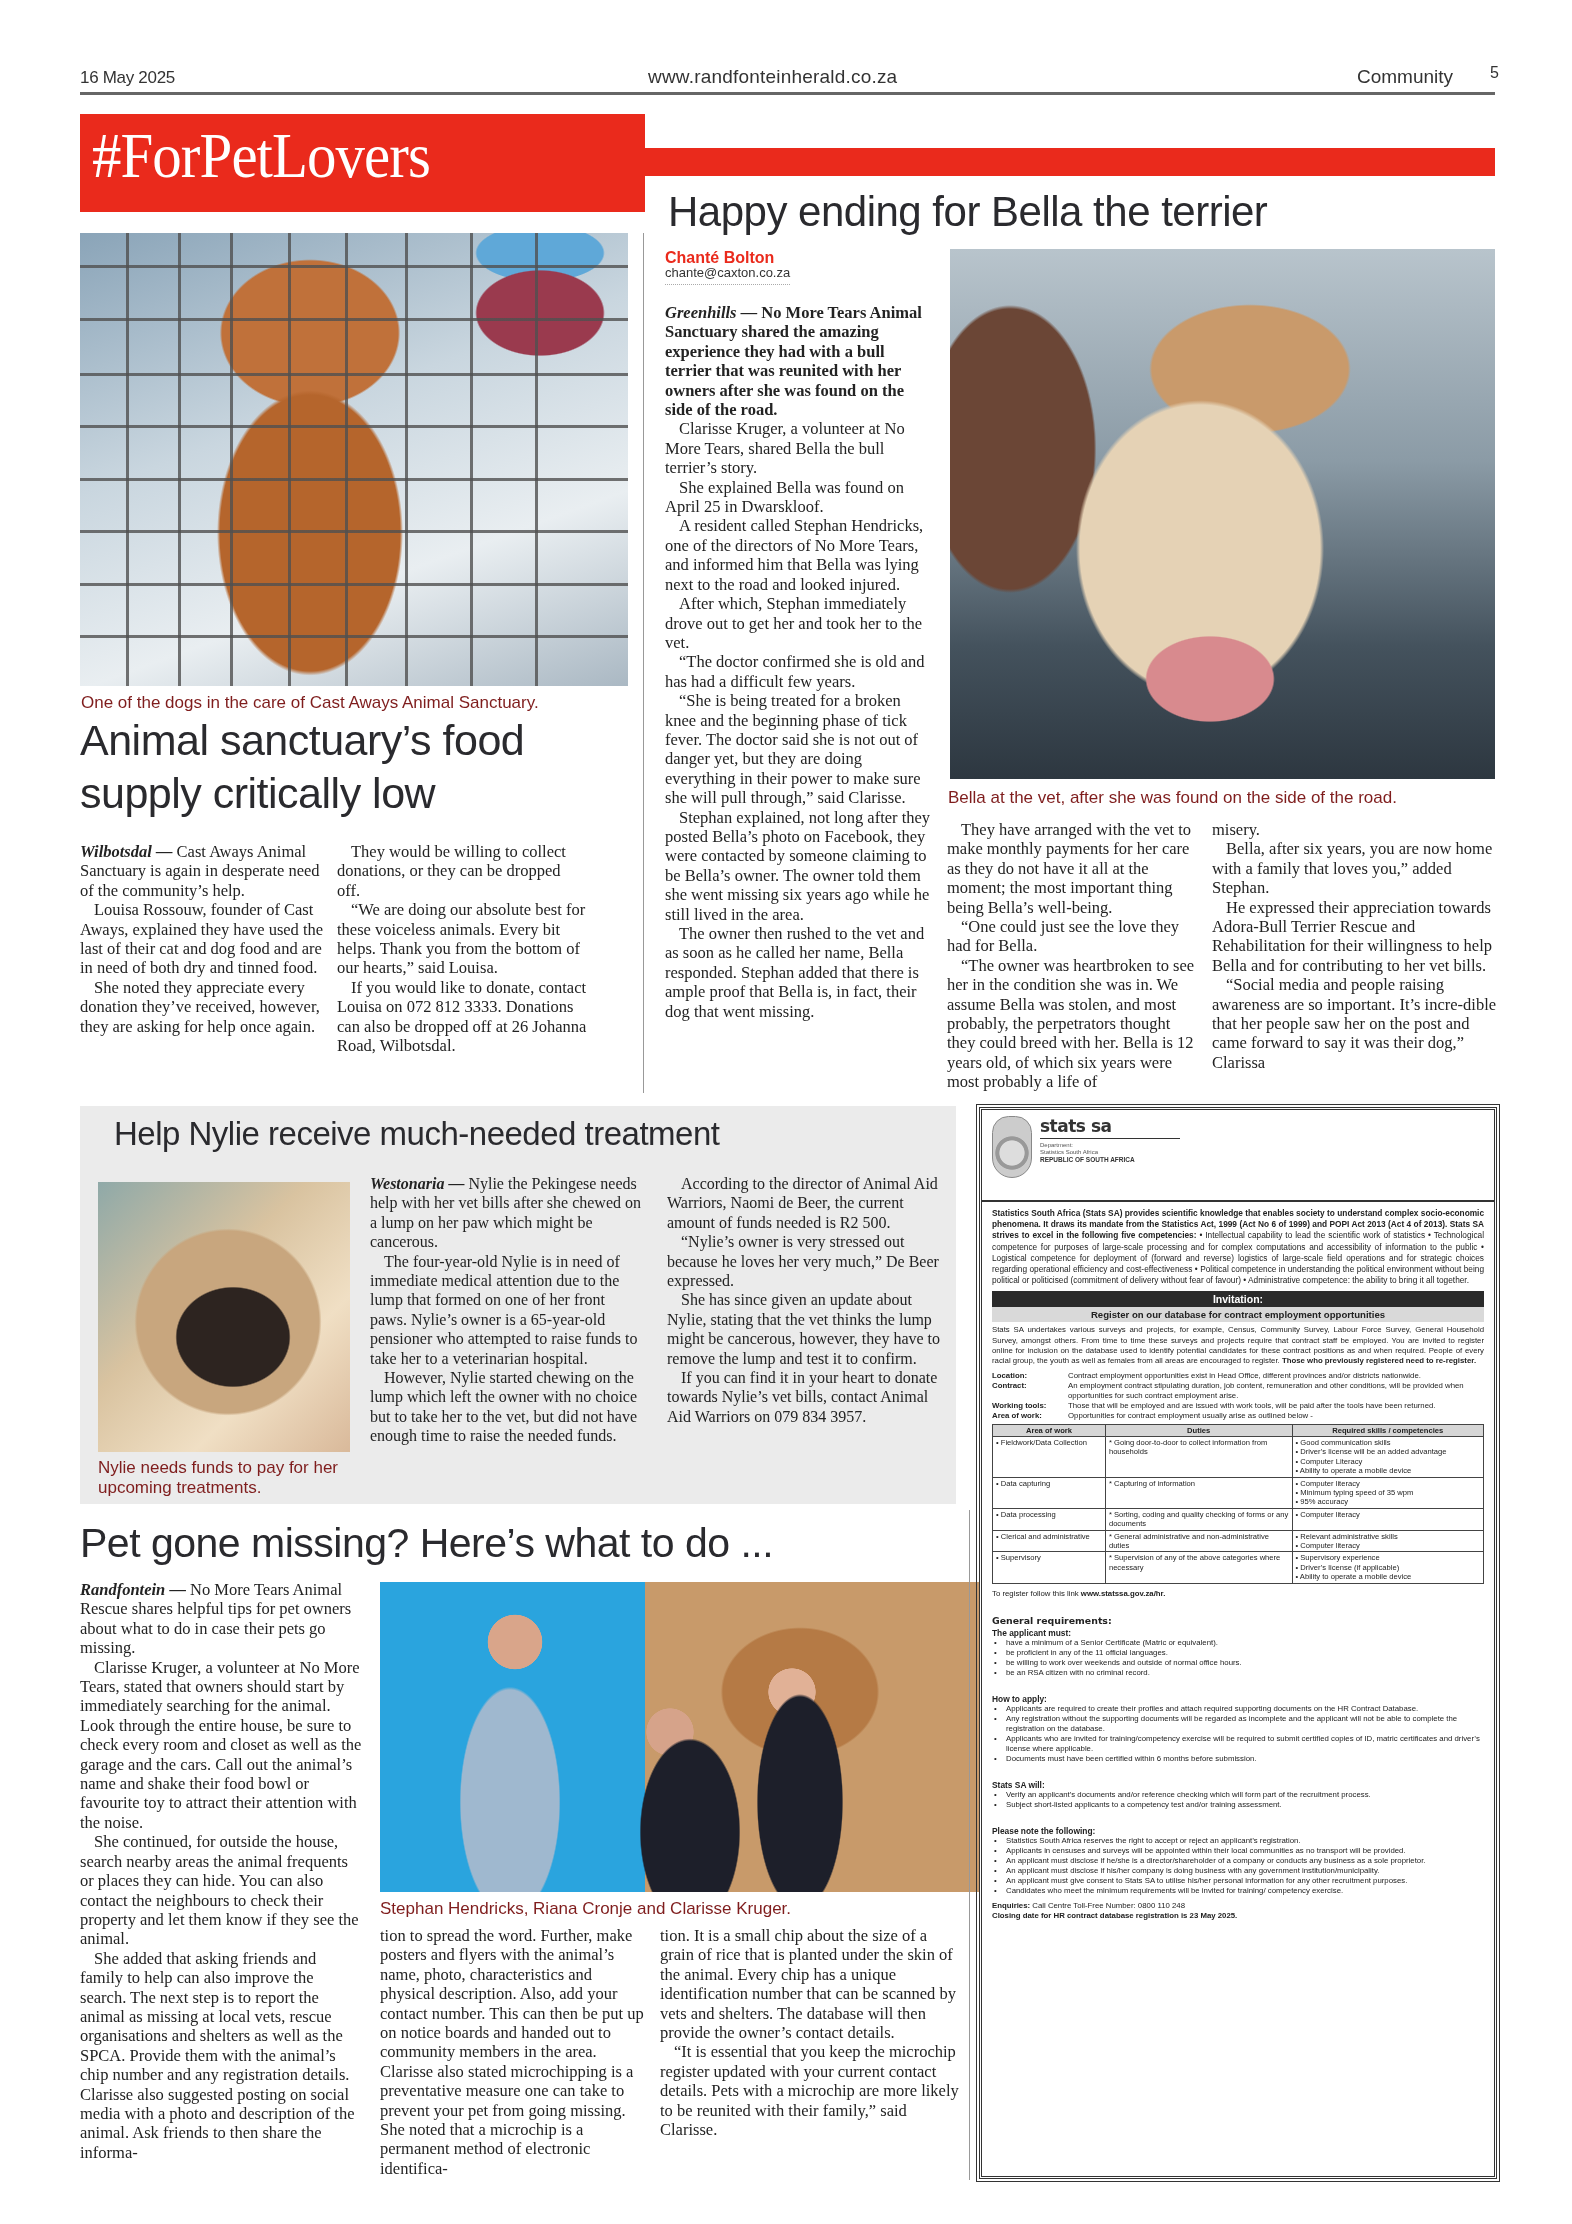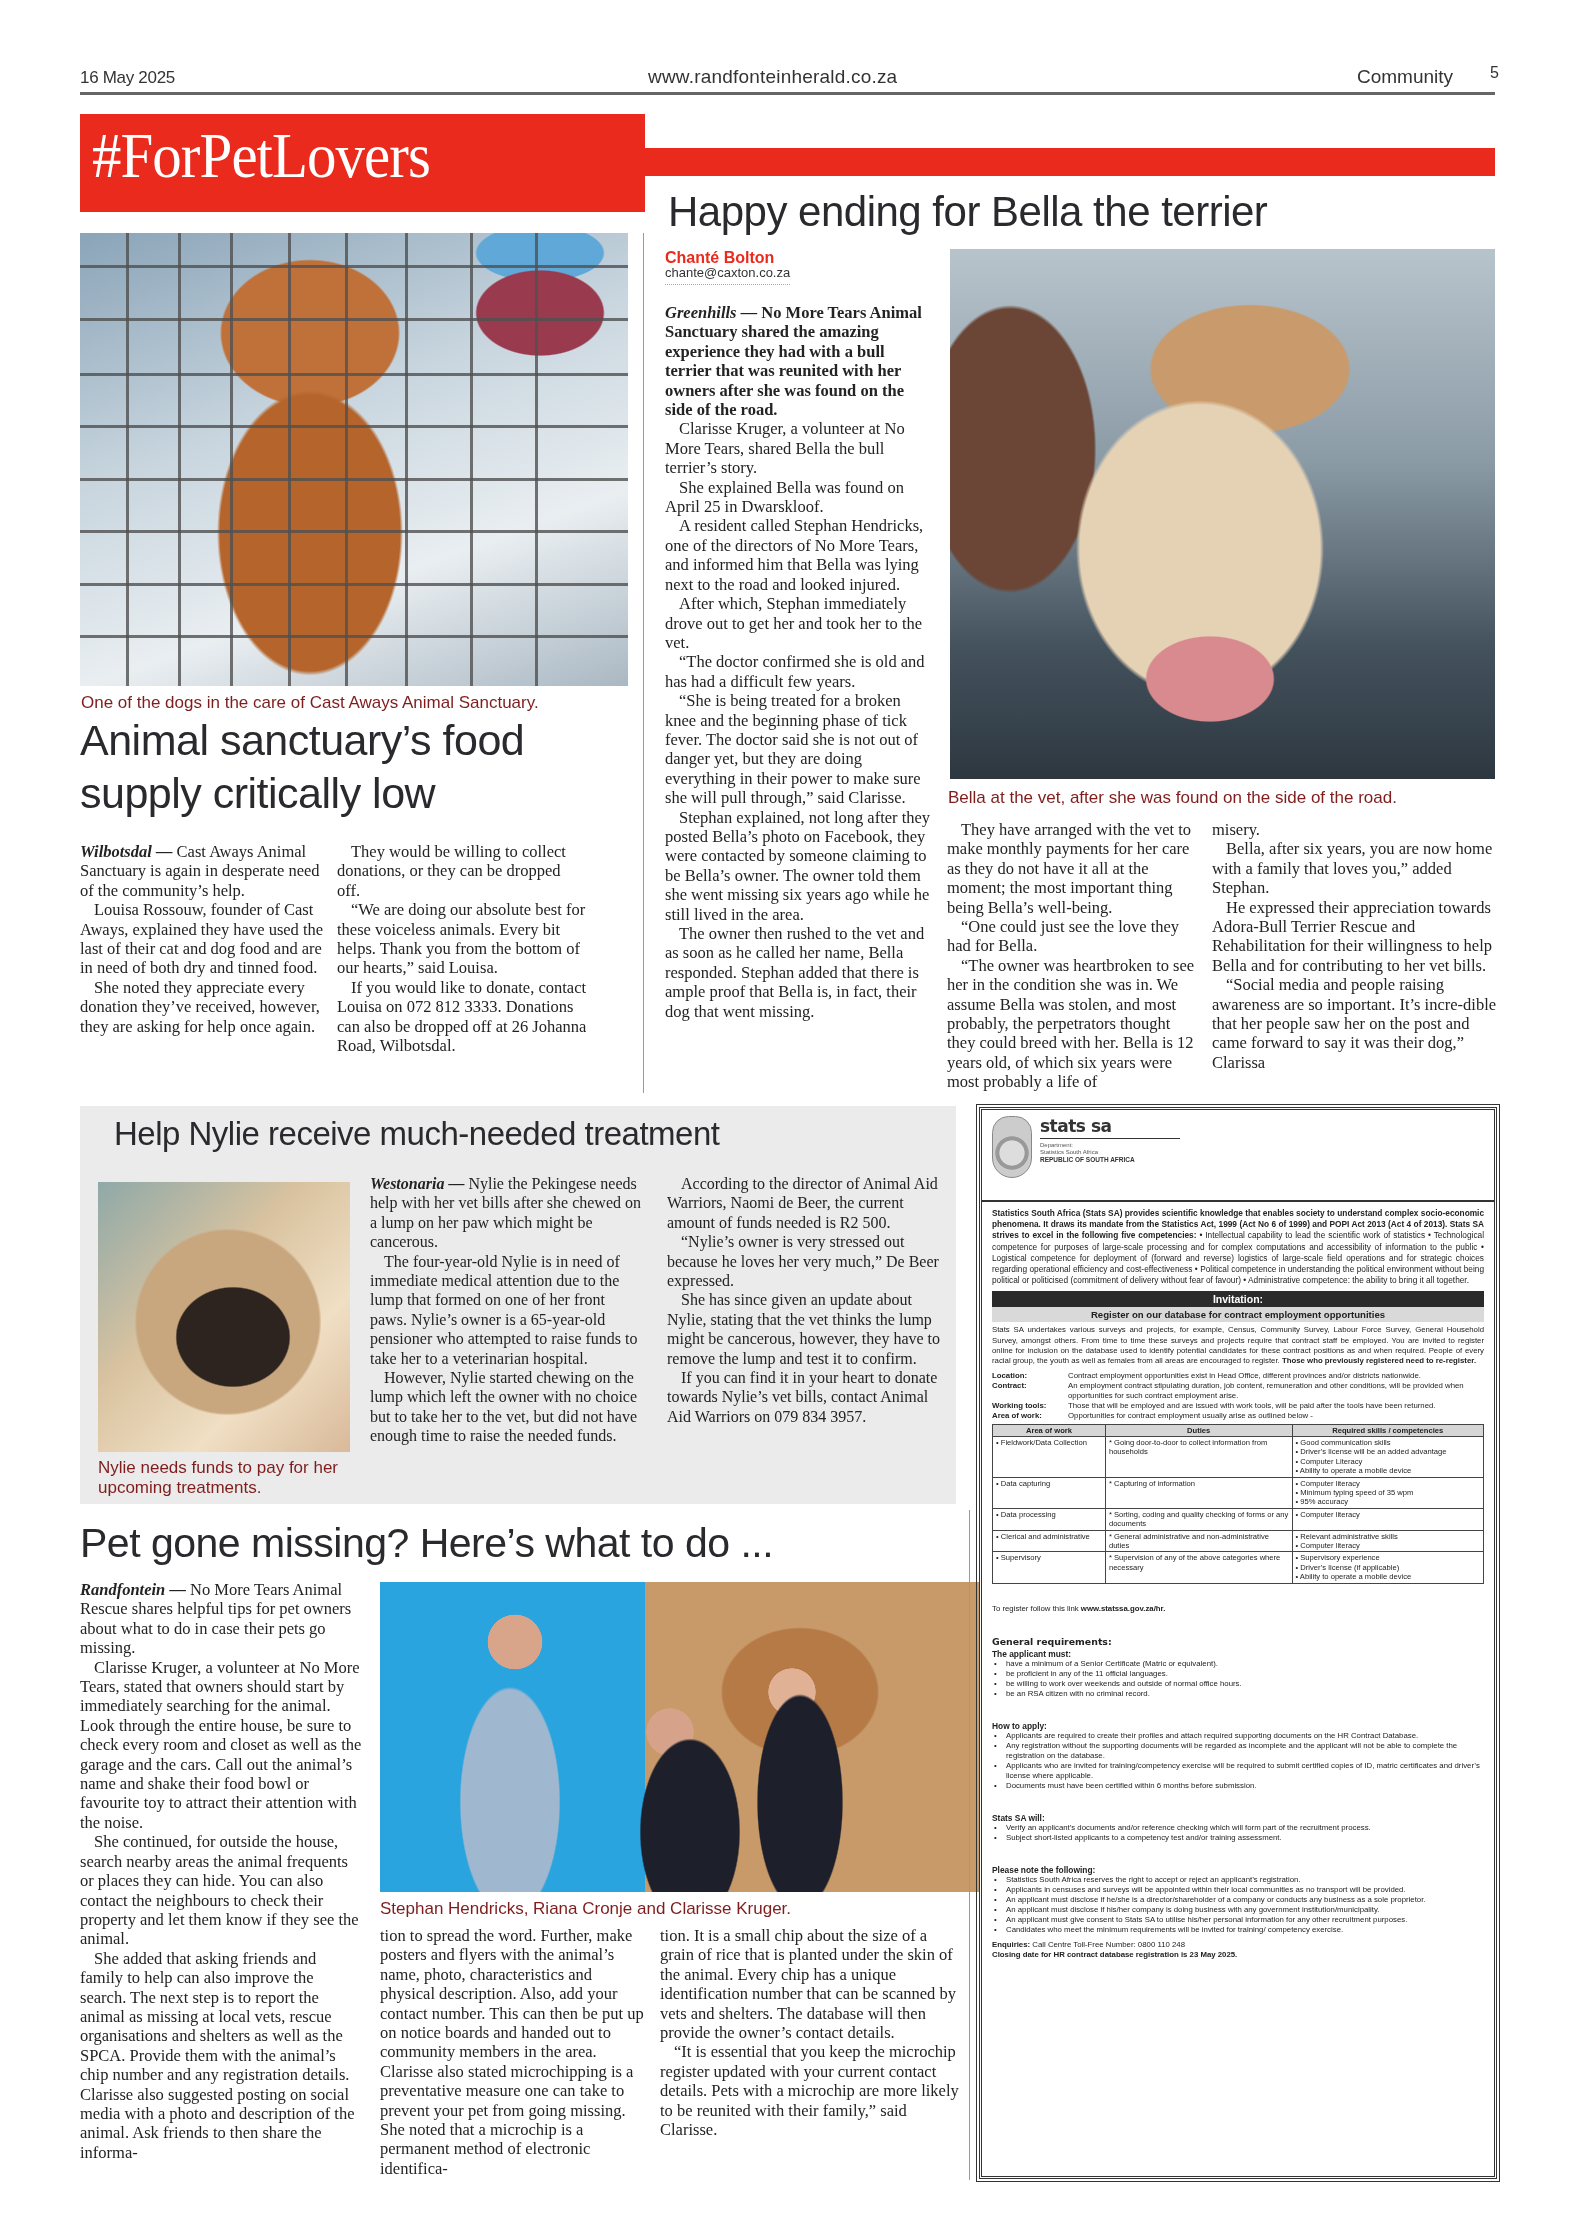--- a/index.html
+++ b/index.html
@@ -72,21 +72,21 @@
 .inv-sub{background:#d9d9d9;text-align:center;font-weight:bold;font-size:9.6px;padding:2px 0}
 .ad-p{font-size:7.8px;line-height:10.3px;text-align:justify;margin-top:3px}
 .kv{display:grid;grid-template-columns:76px 1fr;font-size:7.8px;line-height:10px;margin-top:4px}
 .kv .k{font-weight:bold}
 .adtable{width:100%;border-collapse:collapse;margin-top:3px;font-size:7.6px;line-height:9.4px}
 .adtable th{background:#d6d6d6;text-align:center;font-weight:bold;padding:1px 3px;border:1px solid #444}
 .adtable td{border:1px solid #444;padding:1px 3px;vertical-align:top}
 .adtable ul{list-style:none}
 .adtable li:before{content:"• "}
 .dut:before{content:"* "}
-.ad-h{font-weight:bold;font-size:8.4px;margin-top:22px}
+.ad-h{font-weight:bold;font-size:8.4px;margin-top:16px}
 .ad-h.big{font-size:9.4px;font-family:"DejaVu Sans",sans-serif}
 .ad-list{list-style:none;font-size:7.8px;line-height:10px}
 .ad-list li{padding-left:14px;position:relative}
 .ad-list li:before{content:"•";position:absolute;left:2px}
 .ad-small{font-size:7.8px;line-height:10px}
 </style>
 </head>
 <body>
 
 <div class="abs sans mast-date">16 May 2025</div>
@@ -284,21 +284,21 @@
         <td>
             <ul>
               <li>Supervisory experience</li>
               <li>Driver’s license (if applicable)</li>
               <li>Ability to operate a mobile device</li>
             </ul>
           </td>
       </tr>
     </tbody>
   </table>
-  <div class="ad-small" style="margin-top:20px"><span>To register follow this link </span><b>www.statssa.gov.za/hr.</b></div>
+  <div class="ad-small" style="margin-top:5px"><span>To register follow this link </span><b>www.statssa.gov.za/hr.</b></div>
   <div class="ad-h big">General requirements:</div>
   <div class="ad-h" style="margin-top:2px">The applicant must:</div>
   <ul class="ad-list">
     <li>have a minimum of a Senior Certificate (Matric or equivalent).</li>
     <li>be proficient in any of the 11 official languages.</li>
     <li>be willing to work over weekends and outside of normal office hours.</li>
     <li>be an RSA citizen with no criminal record.</li>
   </ul>
   <div class="ad-h">How to apply:</div>
   <ul class="ad-list">

